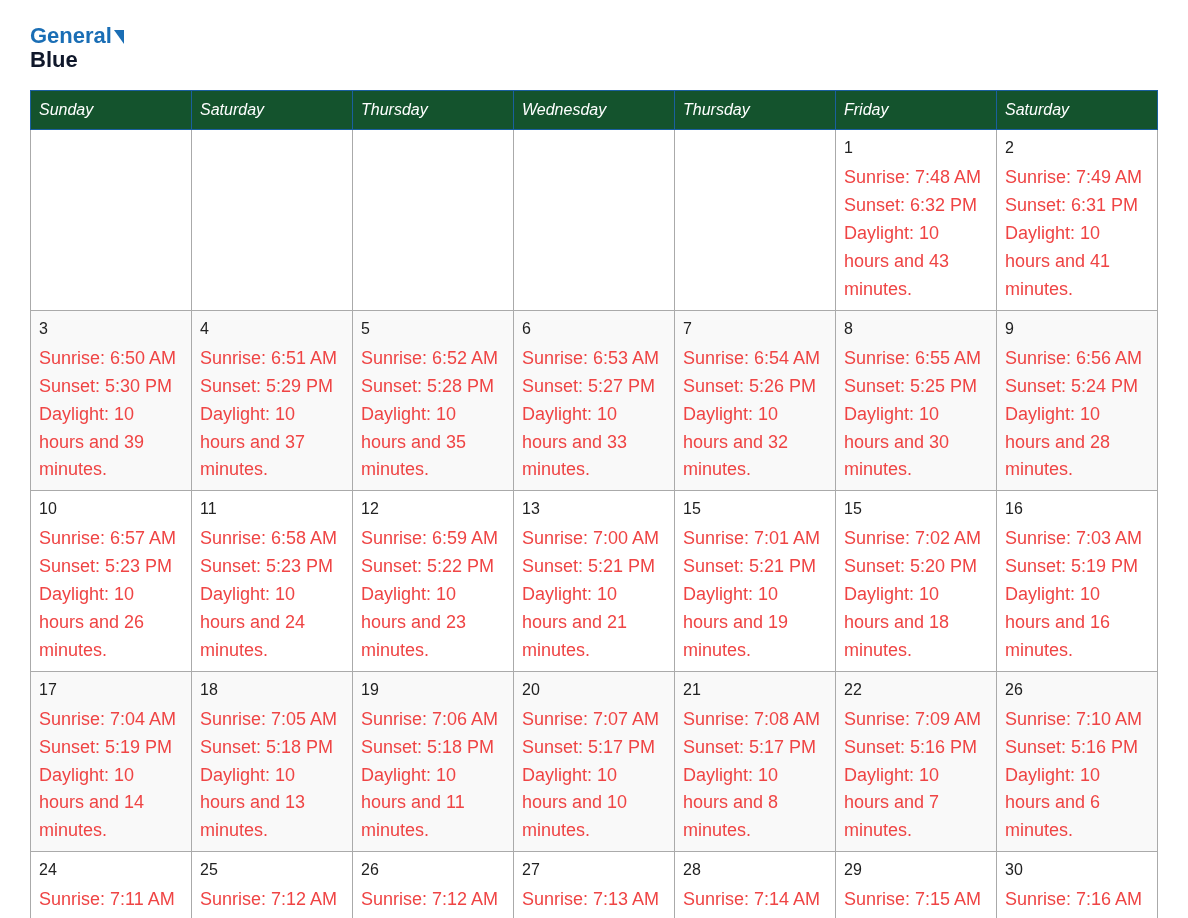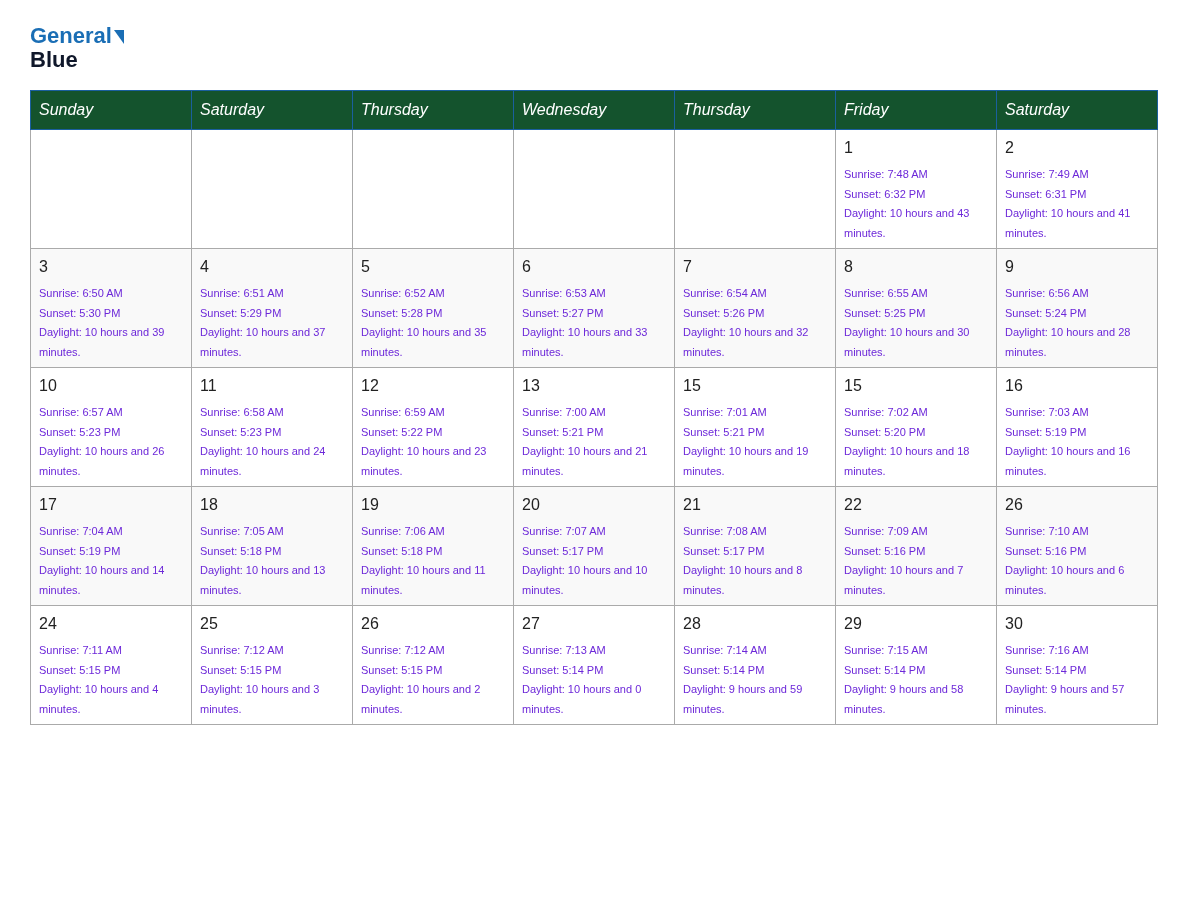--- a/index.html
+++ b/index.html
@@ -77,22 +77,22 @@
       line-height: 1.5;
     }
     .day-number {
       font-size: 16px;
       font-weight: normal;
       color: #222;
       margin-bottom: 4px;
       display: block;
     }
     .cell-info {
-      font-size: 11px;
-      color: #6d28d9;
+      font-size: 18px;
+      color: #ef4444;
       line-height: 1.55;
     }
     .empty-cell {
       background: #fff;
     }
     tr:nth-child(even) td {
       background: #f9f9f9;
     }
     tr:nth-child(odd) td {
       background: #fff;

